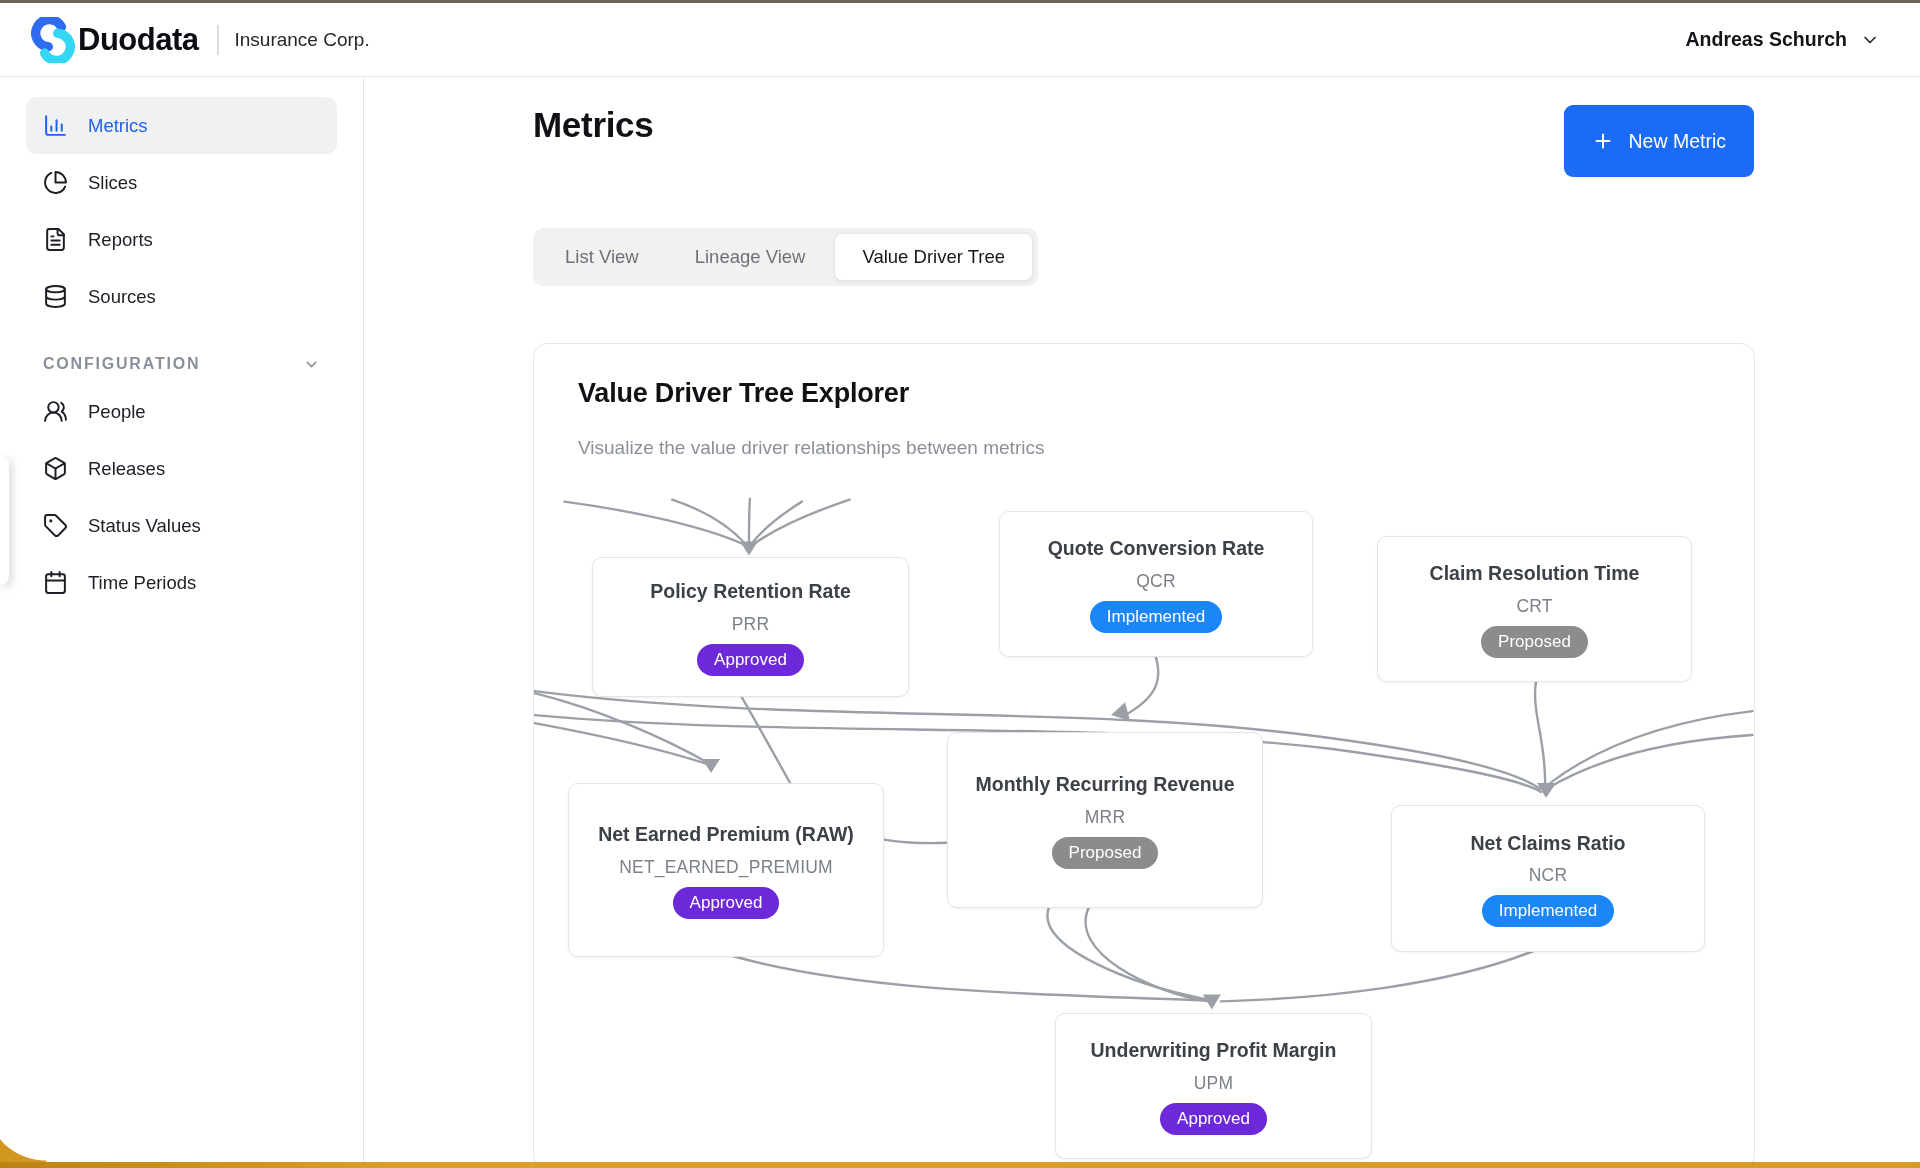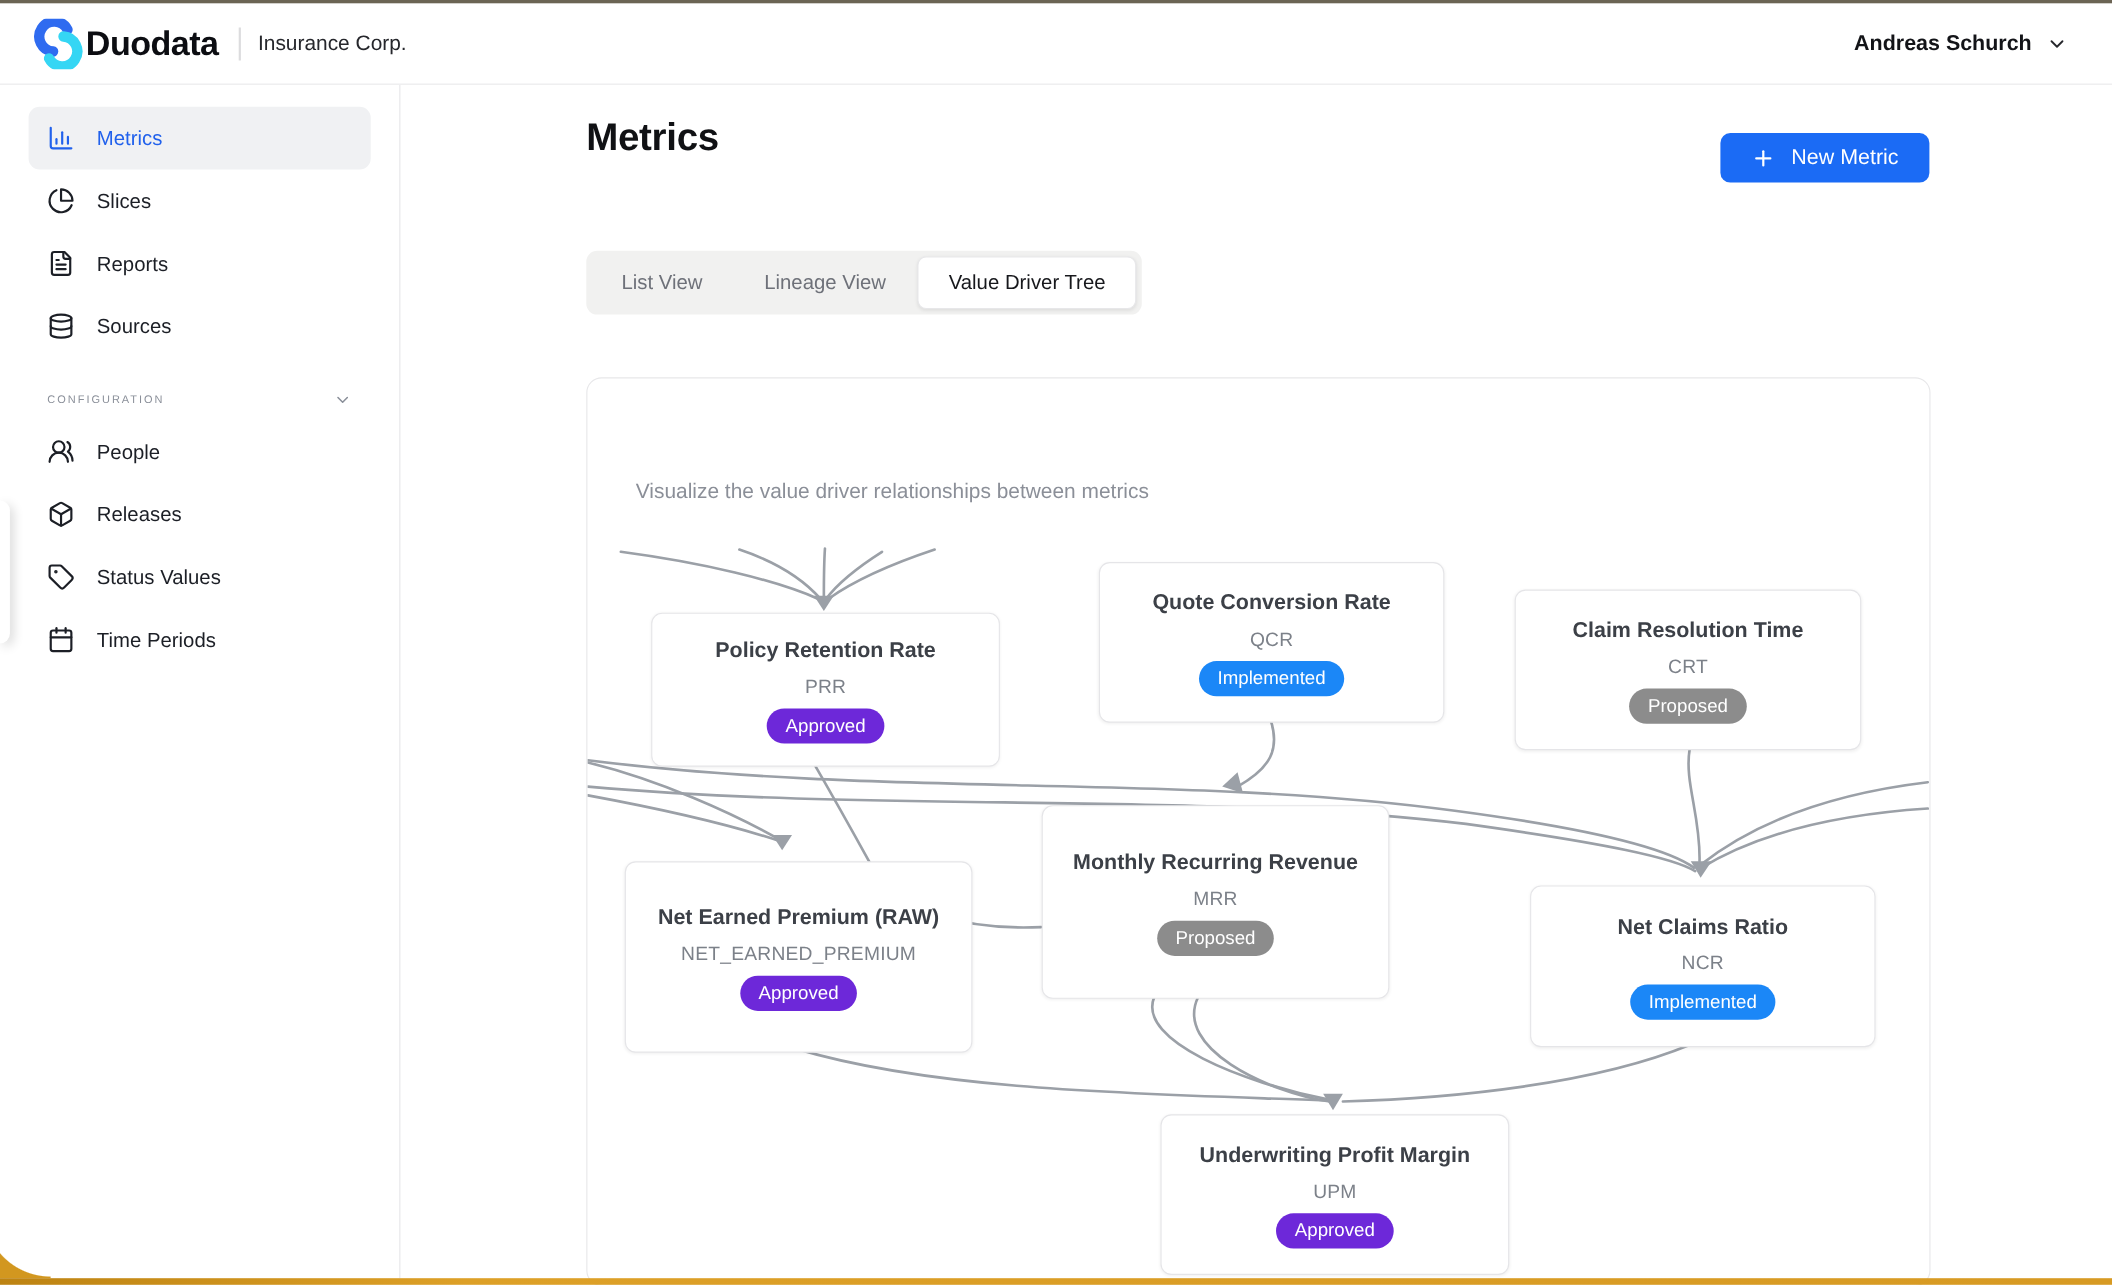--- a/index.html
+++ b/index.html
@@ -29,32 +29,32 @@
   
   .sidebar { position:absolute; top:77px; left:0; width:364px; bottom:6px; background:#fff;
              border-right:1px solid #e6e6e8; padding:20px 26px; z-index:20; }
   .nav-item { display:flex; align-items:center; gap:20px; height:57px; padding:0 17px;
               border-radius:10px; font-size:18.5px; color:#1c1f26; cursor:pointer; }
   .nav-item svg { width:25px; height:25px; stroke:#1c1f26; fill:none; stroke-width:1.9;
                   stroke-linecap:round; stroke-linejoin:round; flex:0 0 auto; }
   .nav-item.active { background:#f0f1f3; color:#2161ec; font-weight:500; }
   .nav-item.active svg { stroke:#2161ec; }
   .section-label { margin:30px 17px 10px; display:flex; align-items:center; justify-content:space-between;
-                   color:#8a8f99; font-size:10px; font-weight:400; letter-spacing:1.8px; }
+                   color:#8a8f99; font-size:16px; font-weight:700; letter-spacing:1.8px; }
   .section-label svg { width:17px; height:17px; stroke:#8a8f99; fill:none; stroke-width:2;
                        stroke-linecap:round; stroke-linejoin:round; }
 
   
   .main { position:absolute; left:364px; top:77px; right:0; bottom:0; background:#fff; }
   .page-head { position:absolute; left:169px; right:166px; top:28px; display:flex;
                align-items:flex-start; justify-content:space-between; }
   .page-title { font-size:35px; font-weight:800; letter-spacing:-0.3px; color:#101114; }
   .btn-primary { display:flex; align-items:center; gap:14px; background:#1b6bf5; color:#fff;
-                 border:none; border-radius:9px; height:45px; padding:0 28px; font-size:19.5px;
-                 font-family:inherit; cursor:pointer;margin-top:16px; }
+                 border:none; border-radius:9px; height:72px; padding:0 28px; font-size:19.5px;
+                 font-family:inherit; cursor:pointer; }
   .btn-primary svg { width:22px; height:22px; stroke:#fff; fill:none; stroke-width:2.2; stroke-linecap:round; }
 
   .tabs { position:absolute; left:169px; top:151px; display:flex; align-items:center; gap:2px;
           background:#f1f1f0; border-radius:10px; padding:5px; }
   .tab  { height:48px; display:flex; align-items:center; padding:0 27px; font-size:18.5px;
           color:#6e7179; border-radius:8px; cursor:pointer; white-space:nowrap; }
   .tab.active { background:#fff; color:#17181c; font-weight:500; border:1px solid #e7e7e9;
                 box-shadow:0 1px 3px rgba(0,0,0,.07); }
 
   
@@ -202,20 +202,21 @@
     </button>
   </div>
 
   <div class="tabs">
     <div class="tab">List View</div>
     <div class="tab">Lineage View</div>
     <div class="tab active">Value Driver Tree</div>
   </div>
 
   <div class="explorer">
+    <div class="explorer-title">Value Driver Tree Explorer</div>
     <div class="explorer-sub">Visualize the value driver relationships between metrics</div>
 
     <svg class="edges" viewBox="0 0 1222 826">
 
       <path class="e" d="M 30,158 C 105,168 172,184 210,201"></path>
       <path class="e" d="M 138,156 C 174,168 196,183 212,201"></path>
       <path class="e" d="M 216,155 C 215,170 215,185 215,200"></path>
       <path class="e" d="M 268,158 C 246,172 228,186 217,201"></path>
       <path class="e" d="M 316,156 C 280,168 243,184 219,201"></path>
       <path class="a" d="M 206,198 L 224,198 L 215,212 Z"></path>

